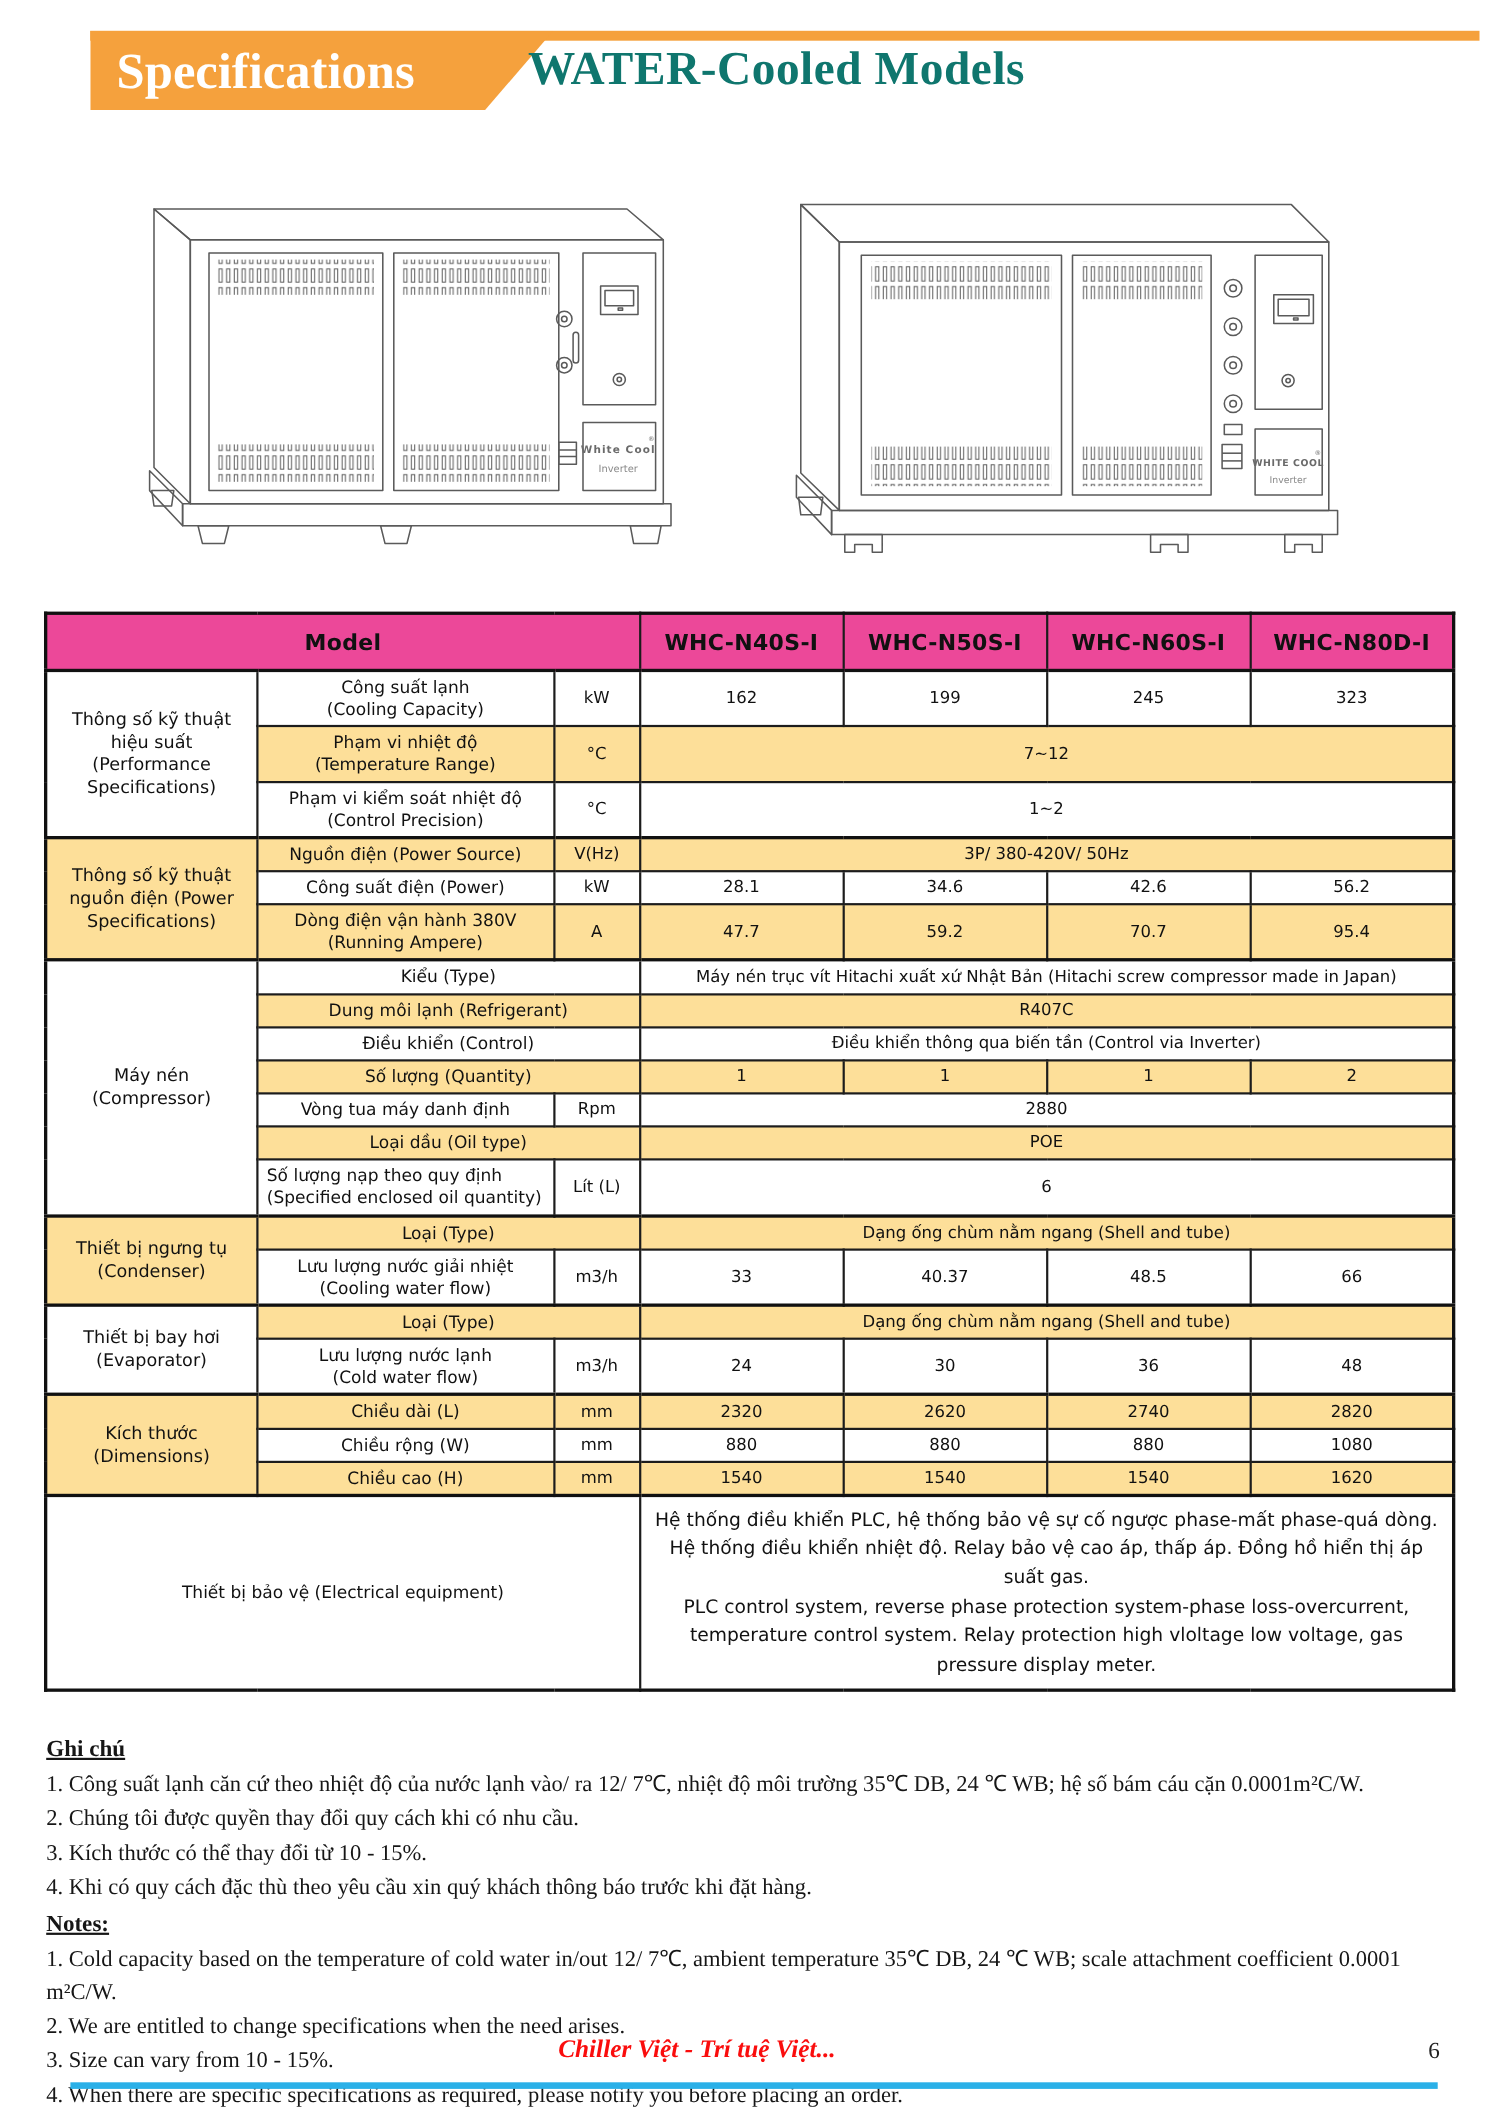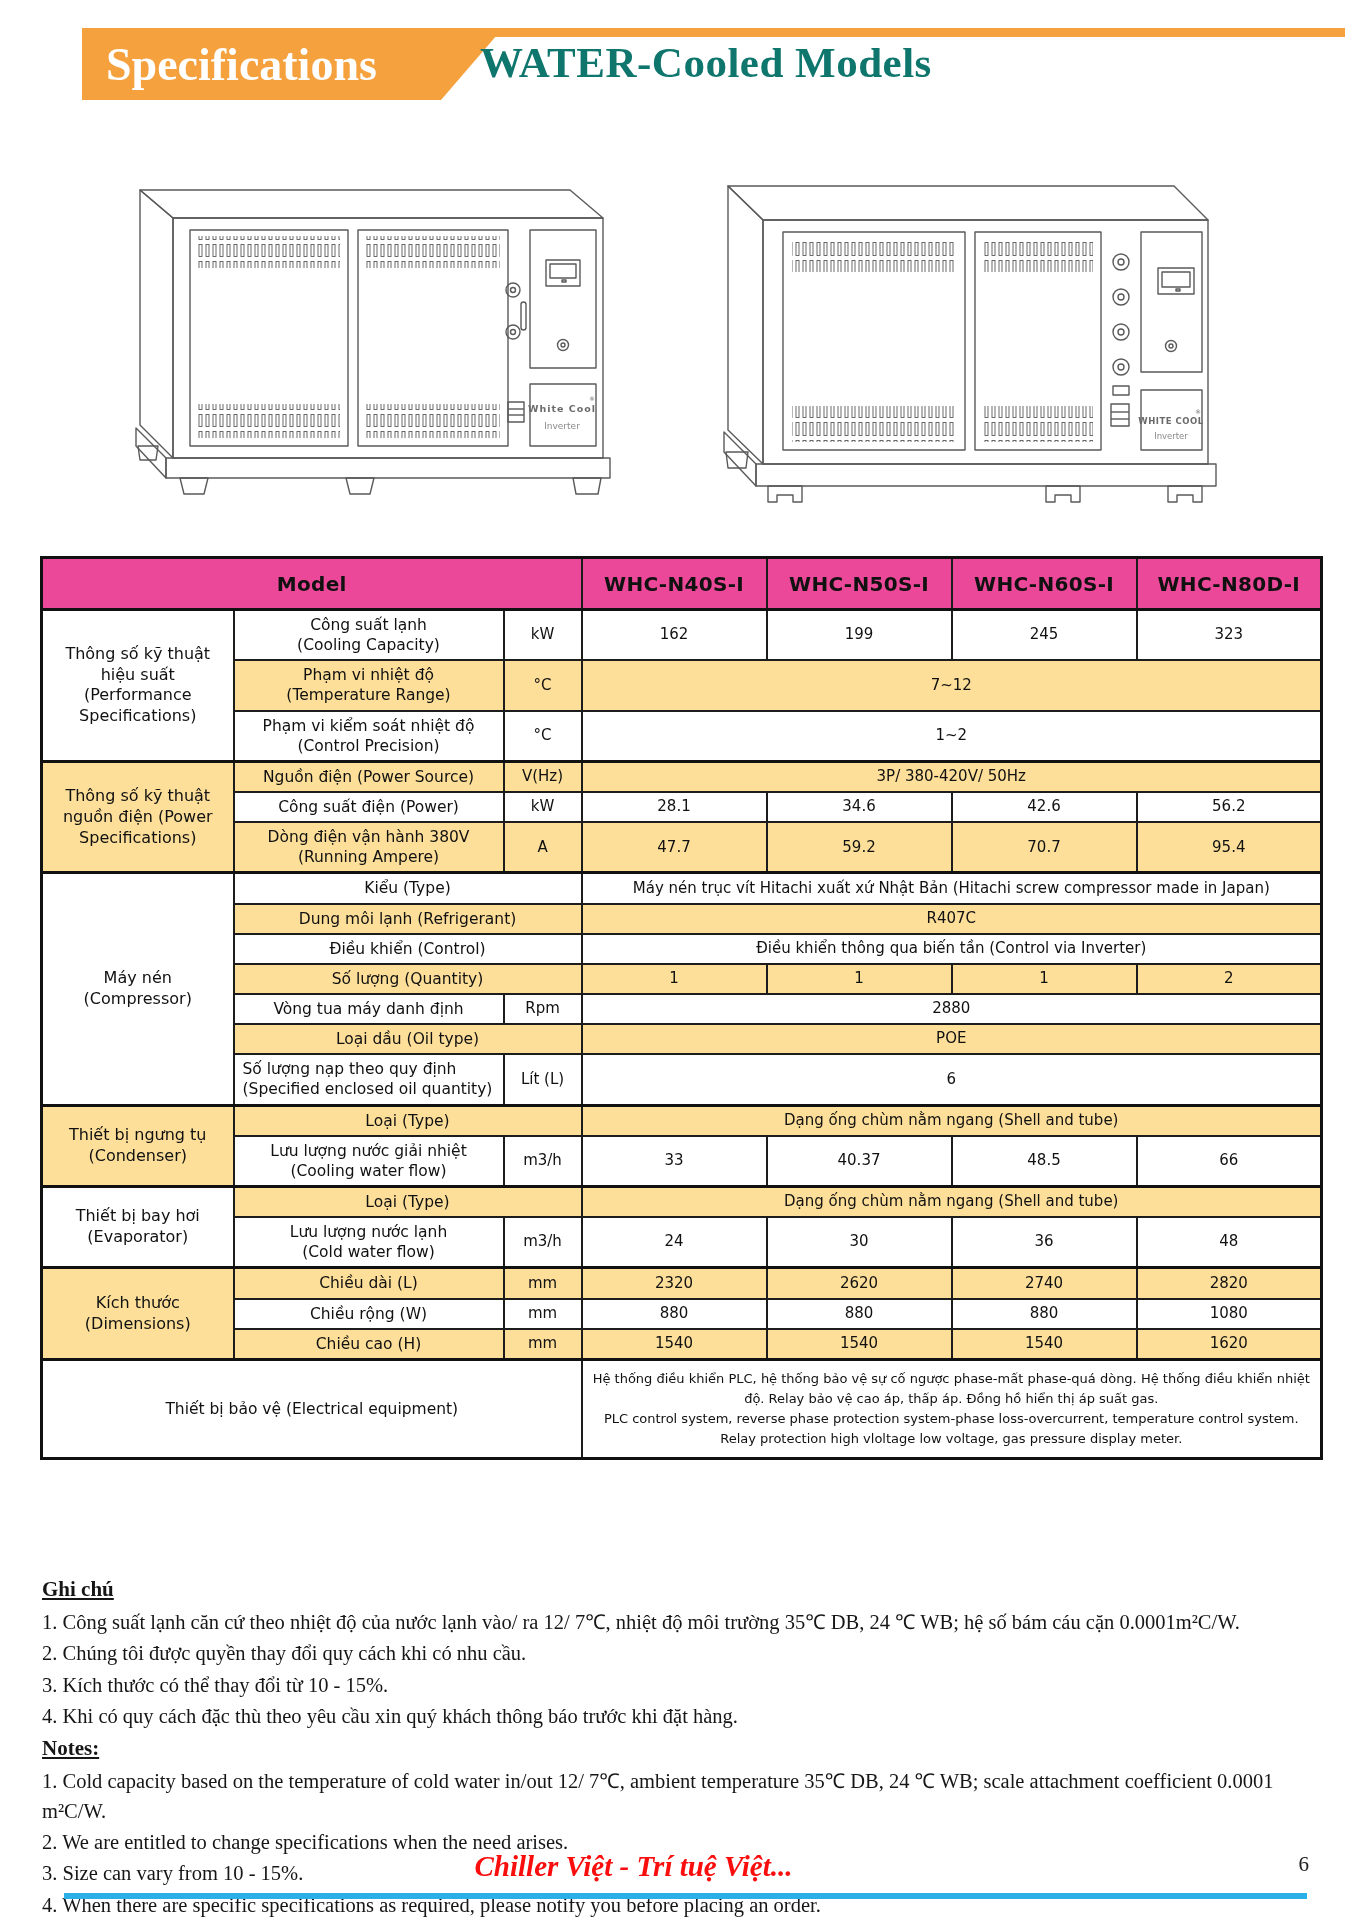--- a/index.html
+++ b/index.html
@@ -29,32 +29,32 @@
   .spec-table th{background:#ec4899;font-size:20px;font-weight:bold;height:52px;letter-spacing:0.3px;}
   .spec-table tr.group-start td,.spec-table tr.group-start th{border-top:3.5px solid #111;}
   .spec-table{border:3.5px solid #111;}
   .spec-table .bg-yellow{background:#FDDF99;}
   .spec-table .bg-white{background:#ffffff;}
   .spec-table .group-label{font-size:16px;white-space:pre-line;padding:4px 8px;}
   .spec-table .row-label{font-size:15.5px;white-space:pre-line;}
   .spec-table .row-label.left{text-align:left;padding-left:8px;}
   .spec-table .unit{font-size:15px;}
   .spec-table .val{font-size:15px;}
-  .spec-table .protect{font-size:13px;line-height:1.55;white-space:pre-line;padding:8px 10px;margin-top:41px;}
+  .spec-table .protect{font-size:17px;line-height:1.55;white-space:pre-line;padding:8px 10px;margin-top:41px;}
 
   
   .notes{position:absolute;left:42px;top:1572px;width:1280px;
       font-family:"Liberation Serif",serif;font-size:20.5px;color:#161616;line-height:1.43;}
   .notes h3{margin:2px 0 4px 0;font-size:21px;text-decoration:underline;font-weight:bold;}
   .notes .note-line{margin:0 0 2px 0;}
 
   
   .footer-slogan{position:absolute;left:0;right:90px;top:1850px;text-align:center;
       font-family:"Liberation Serif",serif;font-style:italic;font-weight:bold;
-      font-size:29px;color:#FA0D0D;}
+      font-size:23px;color:#FA0D0D;}
   .page-number{position:absolute;right:48px;top:1852px;font-family:"Liberation Serif",serif;
       font-size:21px;color:#222;}
   .footer-line{position:absolute;left:64px;top:1893px;width:1243px;height:6px;background:#2AB0E8;}
 </style>
 </head>
 <body>
 
 <div class="page">
 
   <div class="top-strip"></div>

